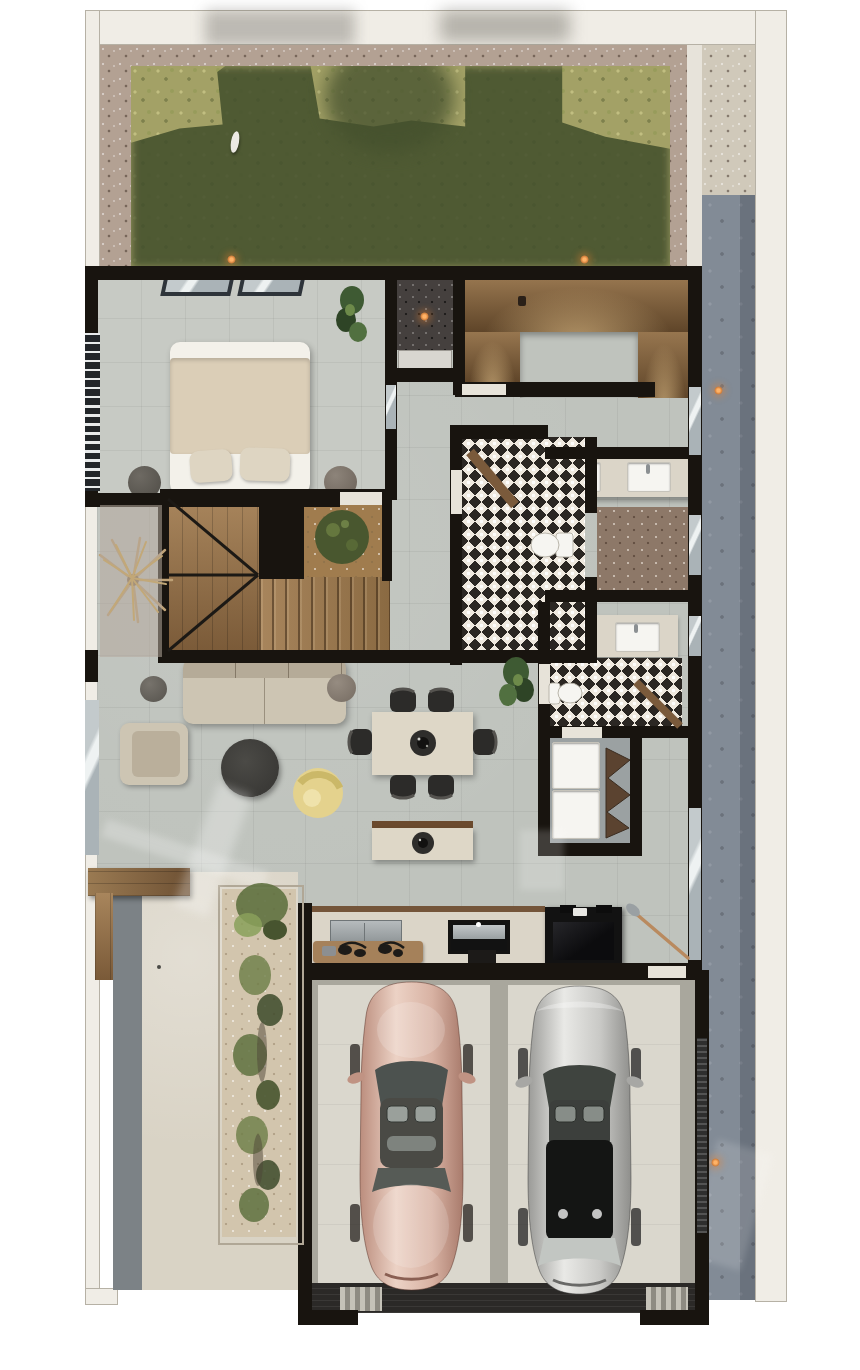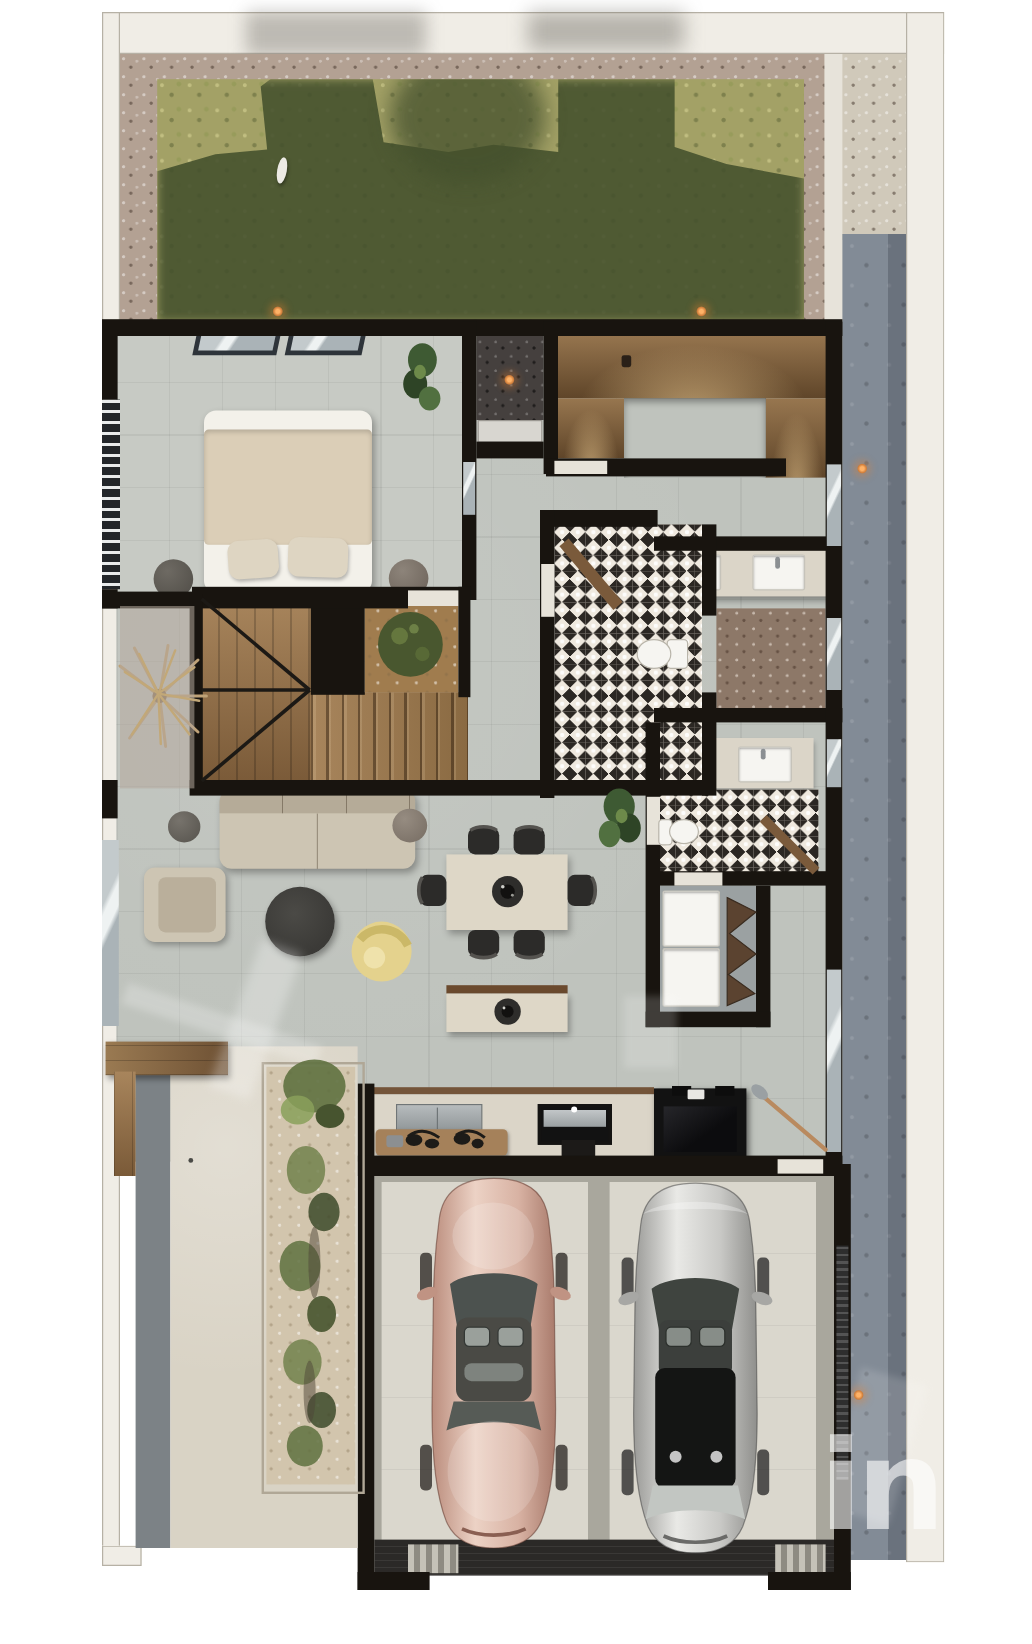--- a/index.html
+++ b/index.html
@@ -447,14 +447,13 @@
       <rect x="33" y="158" width="67" height="100" rx="8" fill="#141514"></rect>
       <circle cx="50" cy="232" r="5" fill="#fff" opacity=".75"></circle>
       <circle cx="84" cy="232" r="5" fill="#fff" opacity=".75"></circle>
       <path d="M31 256 L102 256 L108 284 C86 274 47 274 25 284 Z" fill="#c2c6c2"></path>
       <ellipse cx="11" cy="100" rx="9" ry="5" fill="#a7a7a4" transform="rotate(-20 11 100)"></ellipse>
       <ellipse cx="122" cy="100" rx="9" ry="5" fill="#a7a7a4" transform="rotate(20 122 100)"></ellipse>
       <path d="M40 298 C55 305 78 305 93 298" stroke="#6a6a68" stroke-width="3" fill="none"></path>
     </g>
   </svg>
 
-  <div class="watermark">in</div>
 </div>
 
 </body></html>

